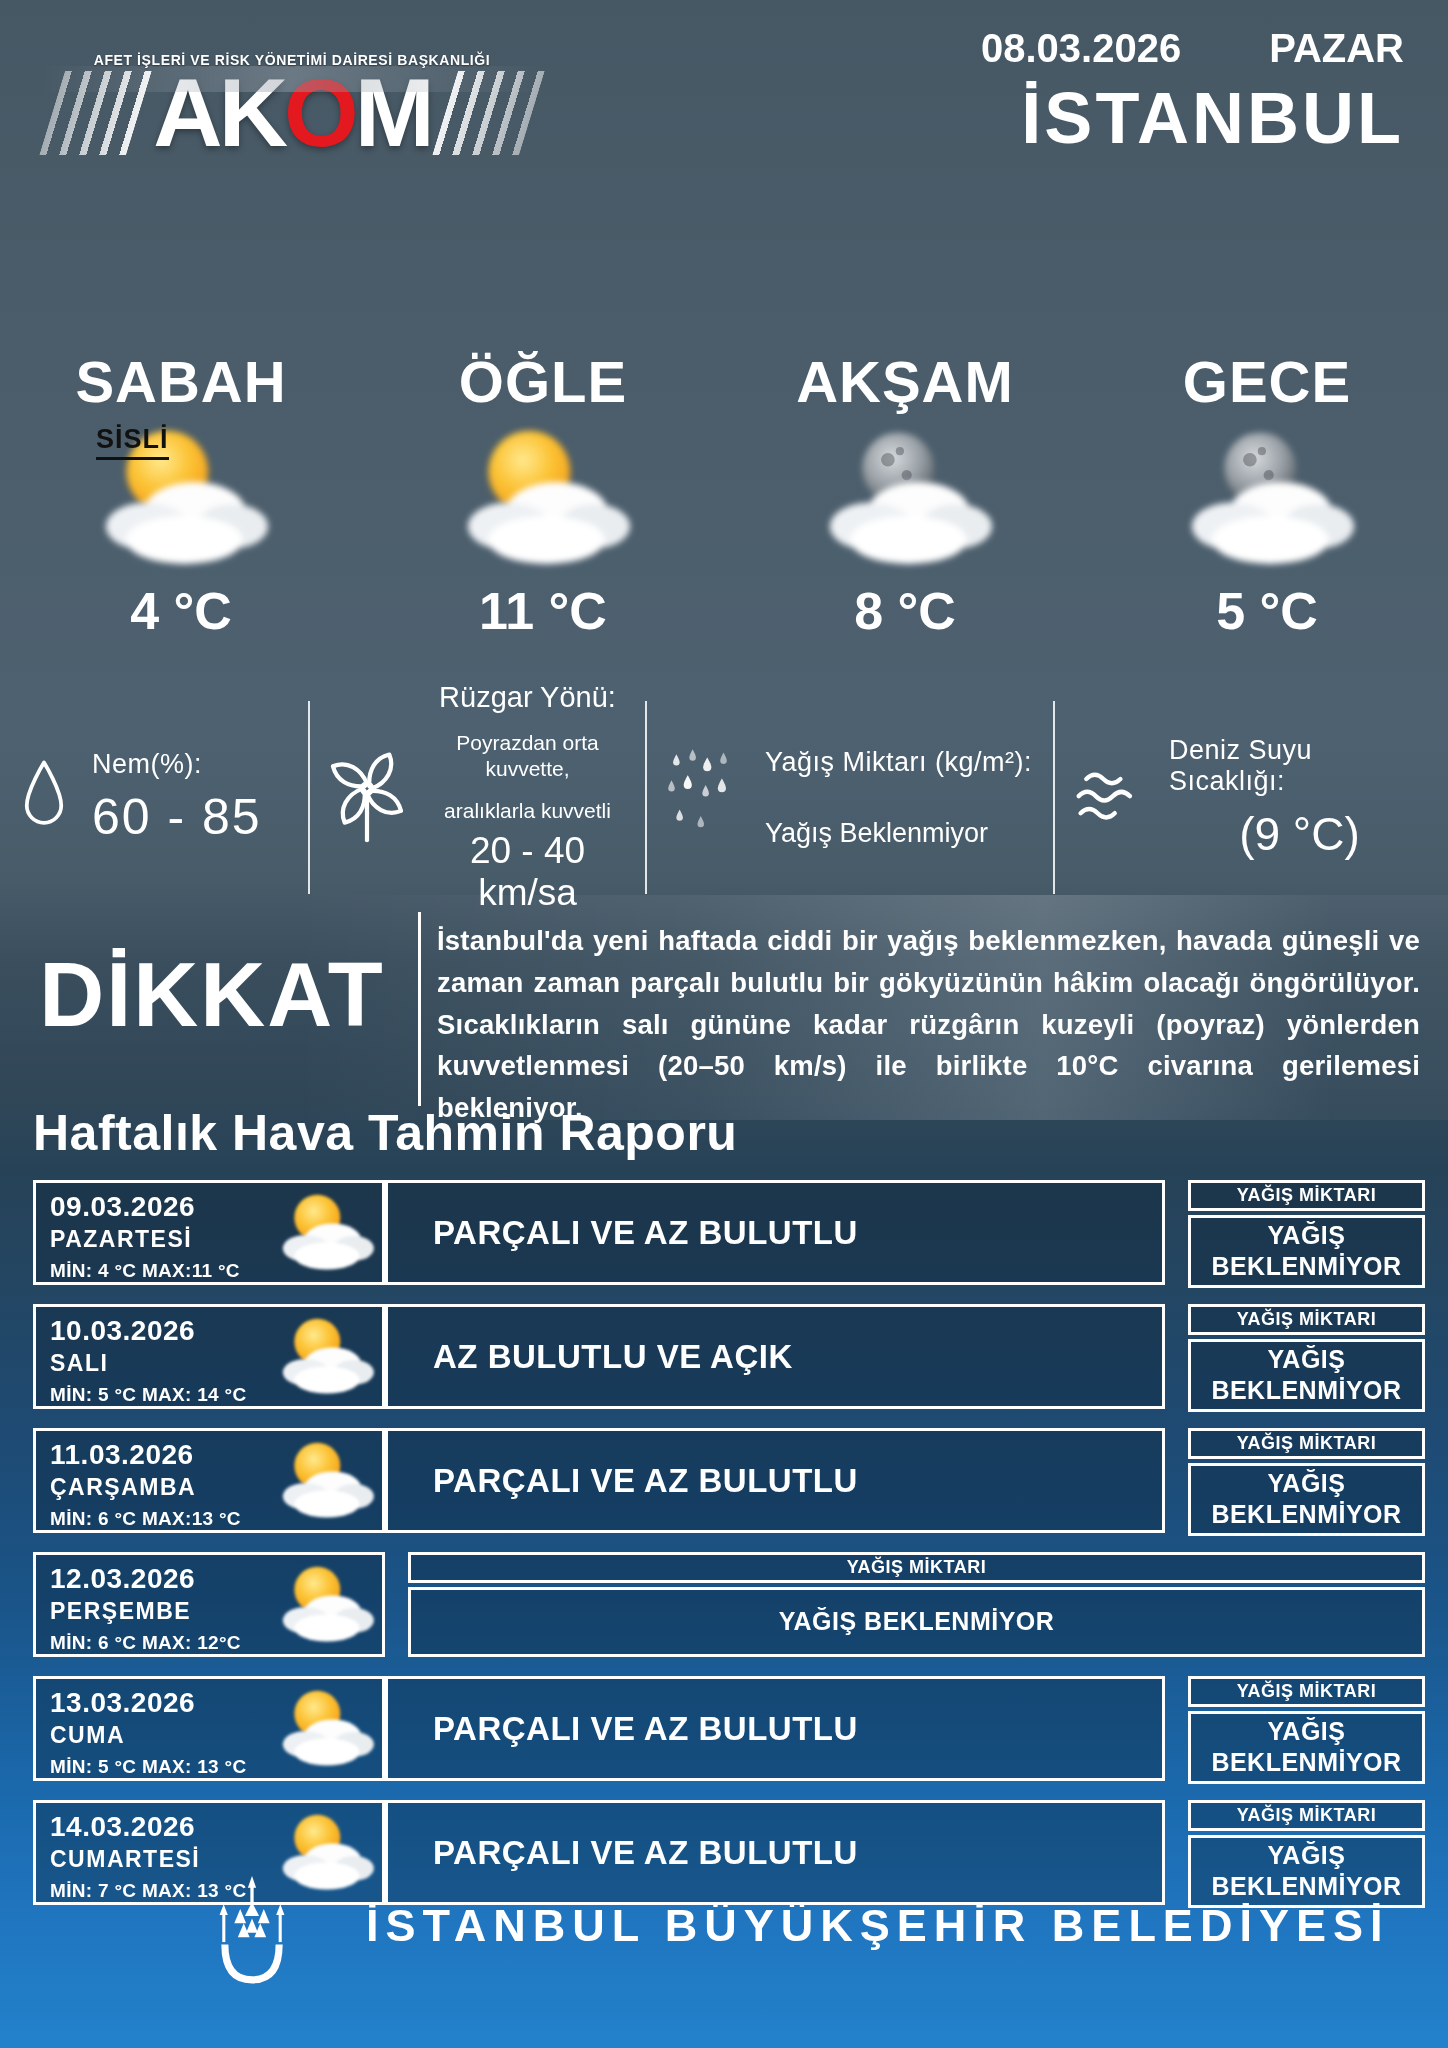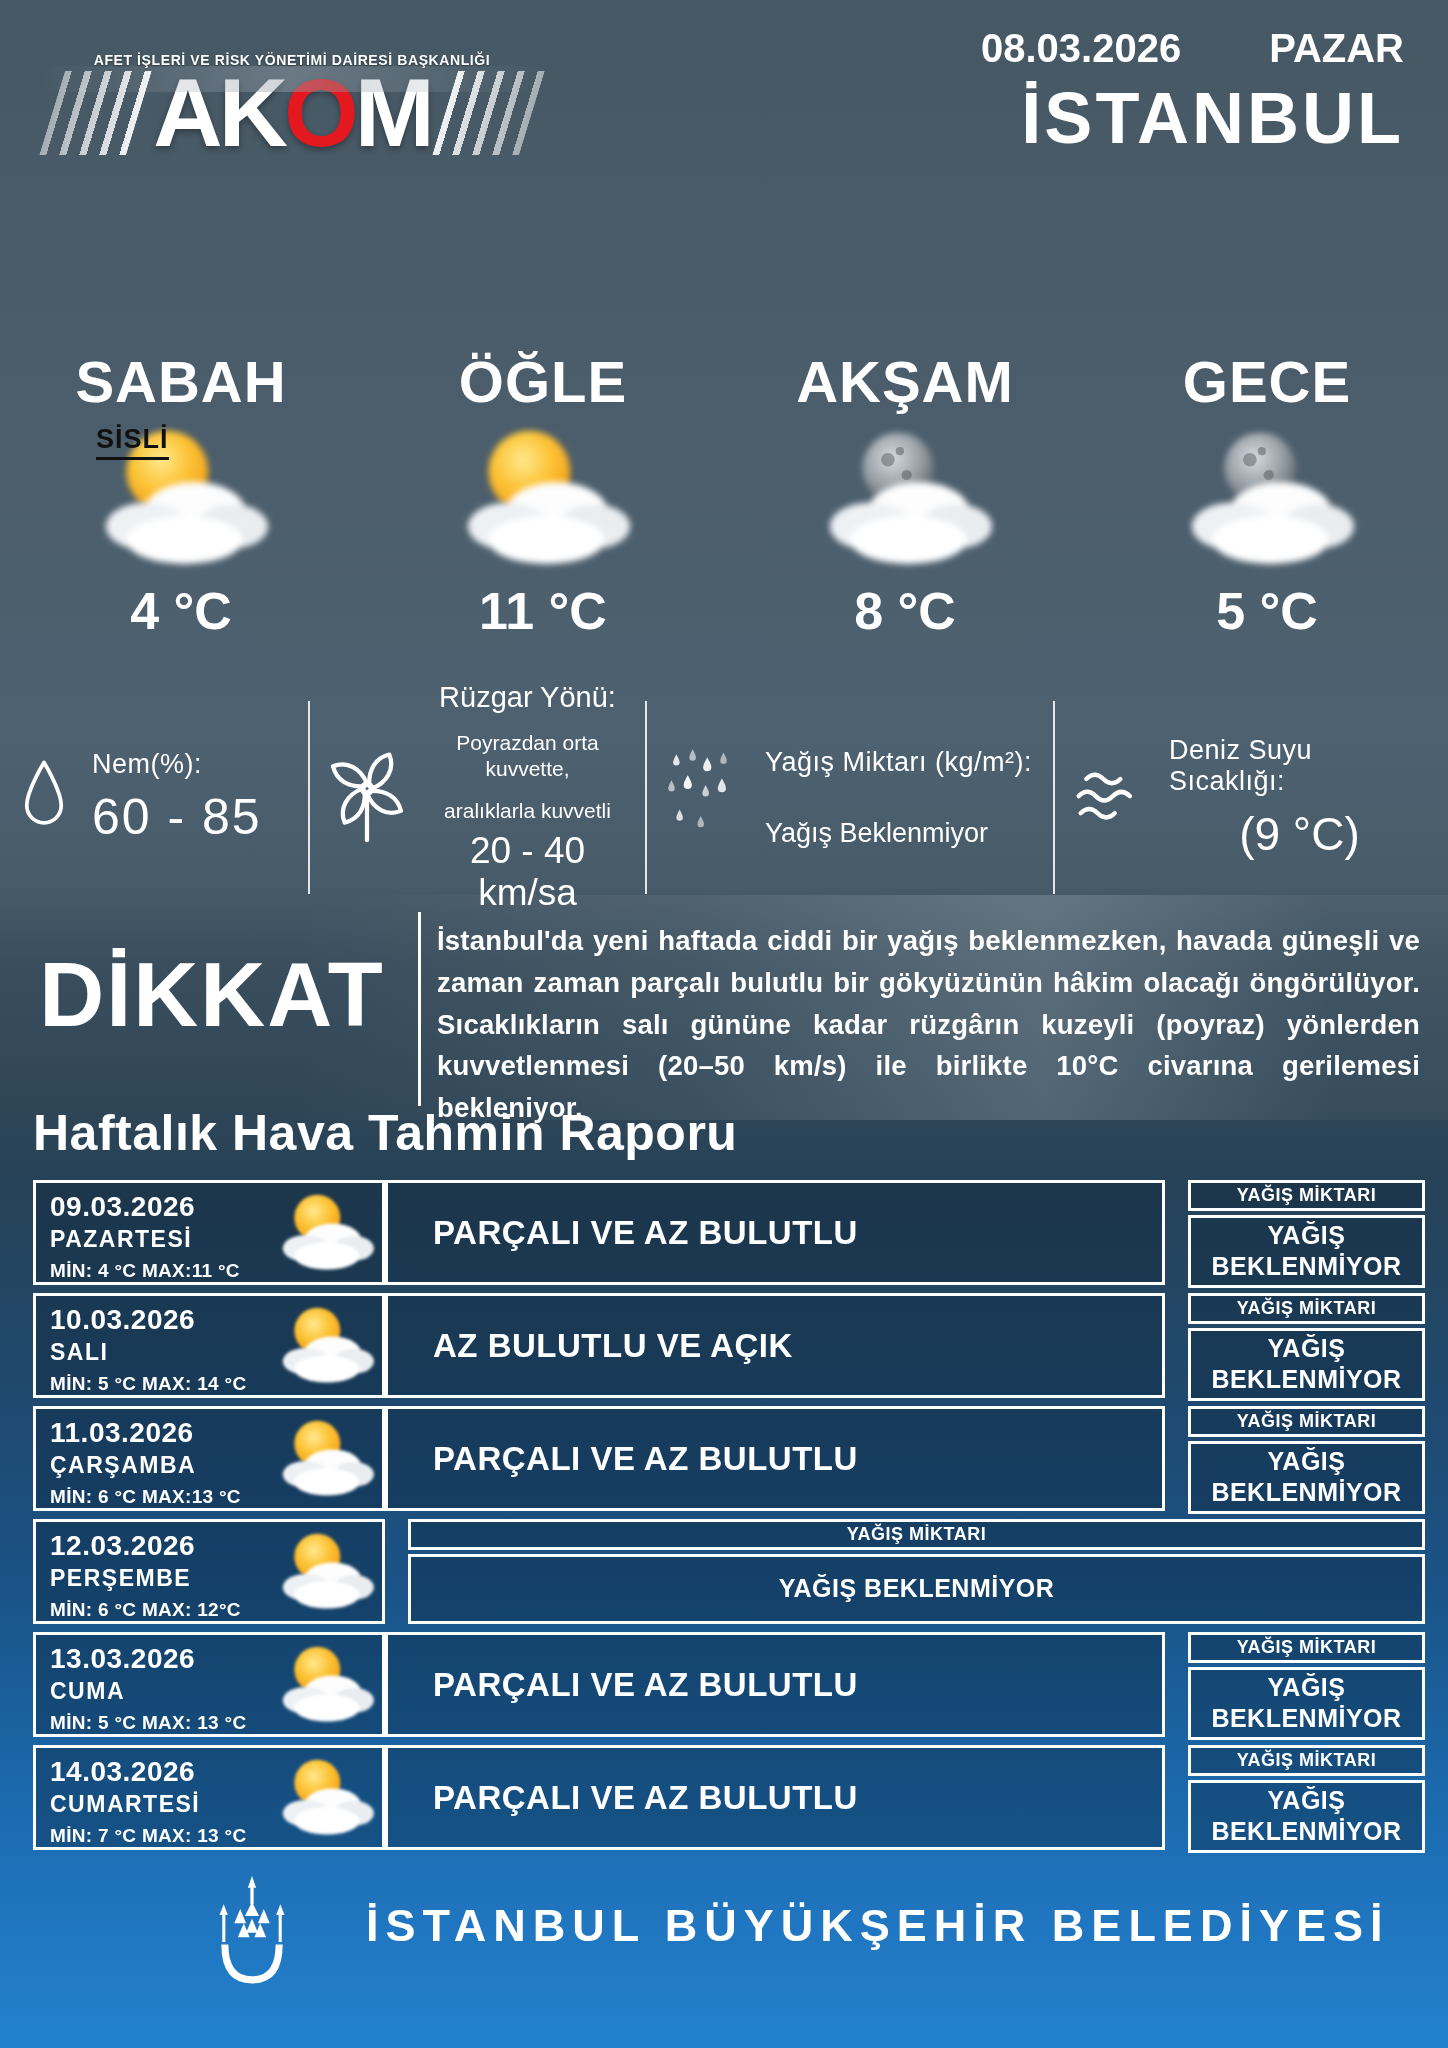--- a/index.html
+++ b/index.html
@@ -62,21 +62,21 @@
   .alert-title{position:absolute;left:28px;top:44px;width:368px;text-align:center;
     font-size:90px;font-weight:bold;letter-spacing:2px;}
   .alert-div{position:absolute;left:418px;top:12px;bottom:14px;width:3px;background:#fff;}
   .alert-text{position:absolute;left:437px;right:28px;top:20px;font-size:27.5px;font-weight:bold;
     line-height:1.52;text-align:justify;letter-spacing:.2px;}
   .sheen{position:absolute;left:0;top:895px;width:1448px;height:225px;pointer-events:none;
     background:linear-gradient(90deg,rgba(255,255,255,0) 20%,rgba(255,255,255,.06) 48%,rgba(225,232,238,.20) 72%,rgba(255,255,255,.04) 92%);}
   
   .weekly-title{position:absolute;left:33px;top:1104px;font-size:50px;font-weight:bold;letter-spacing:.5px;}
   .weekly{position:absolute;left:33px;top:1180px;width:1392px;}
-  .wrow{position:relative;height:105px;margin-bottom:8px;display:flex;}
+  .wrow{position:relative;height:105px;margin-bottom:19px;display:flex;}
   .cellb{border:3px solid #fff;background:rgba(10,32,54,.36);box-sizing:border-box;}
   .date-cell{width:352px;flex:none;padding:8px 14px;position:relative;}
   .rdate{font-size:28px;font-weight:bold;letter-spacing:.5px;}
   .rday{font-size:23px;font-weight:bold;letter-spacing:1.5px;margin-top:3px;}
   .rminmax{font-size:19px;font-weight:bold;margin-top:7px;letter-spacing:.3px;}
   .row-icon{position:absolute;right:-2px;top:4px;width:118px;height:92px;}
   .cond-cell{width:780px;flex:none;display:flex;align-items:center;padding-left:45px;
     font-size:33px;font-weight:bold;letter-spacing:.5px;}
   .pcol{margin-left:23px;flex:1;display:flex;flex-direction:column;}
   .phead{height:31px;flex:none;display:flex;align-items:center;justify-content:center;

